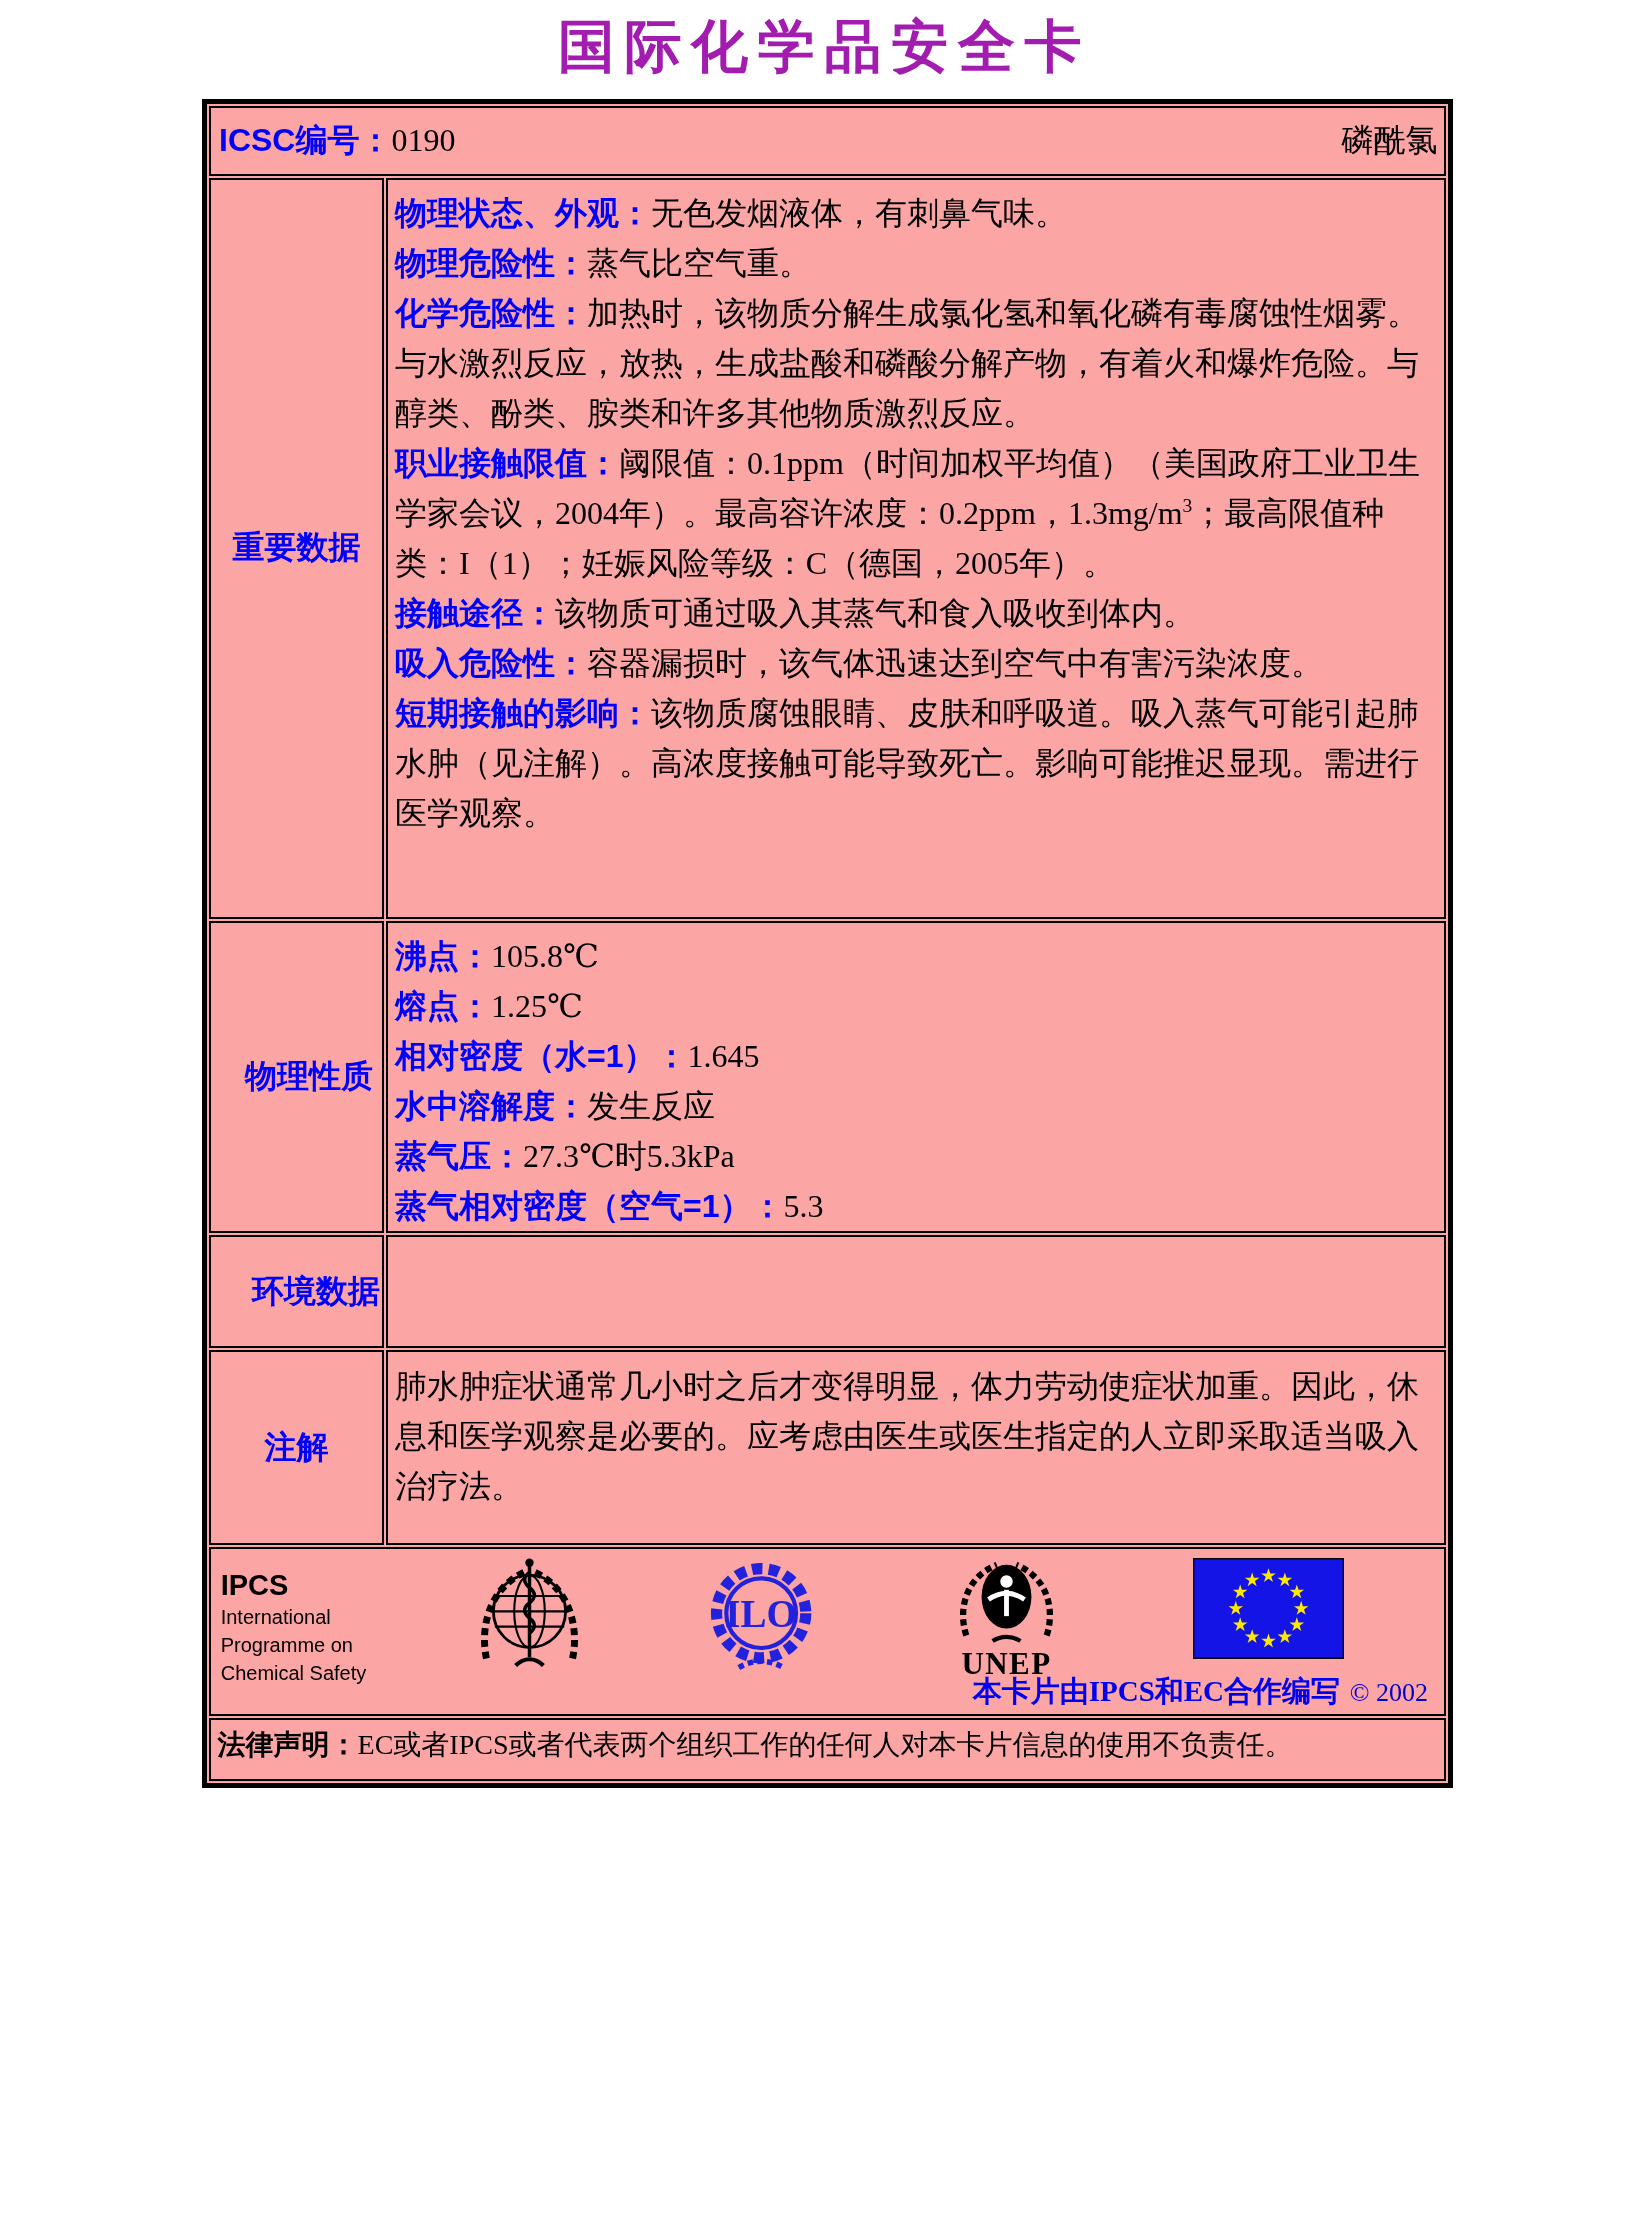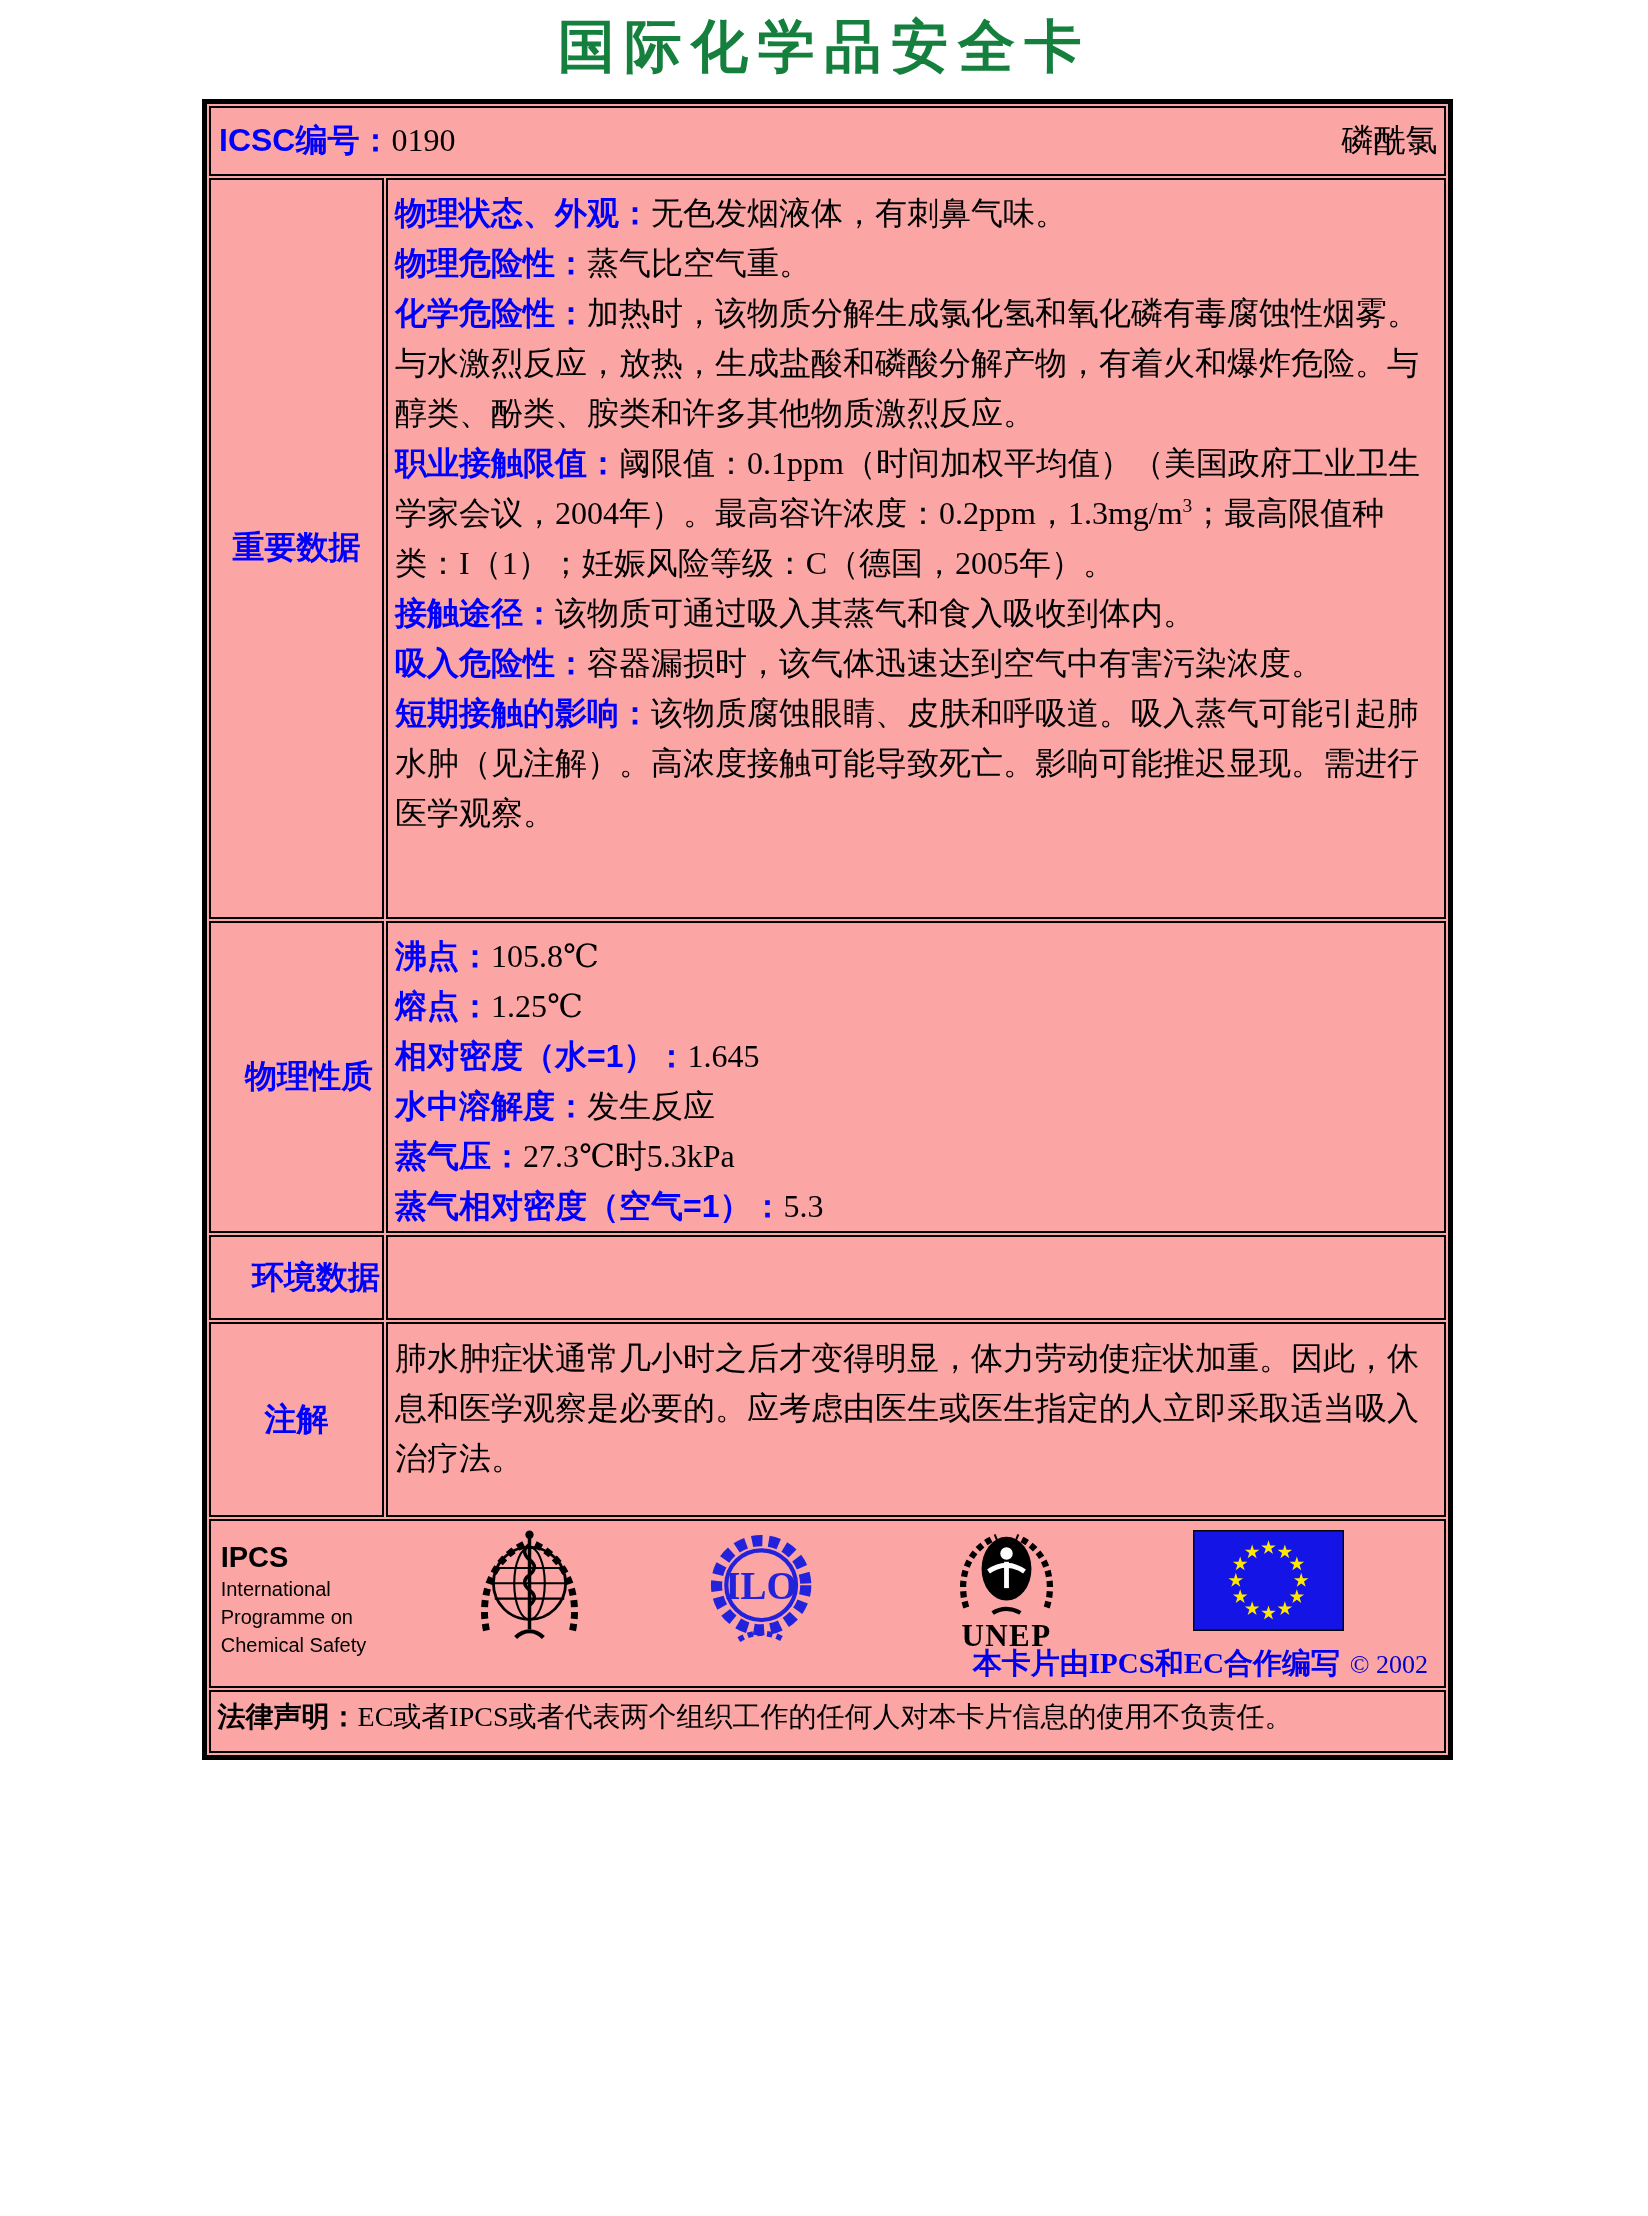--- a/index.html
+++ b/index.html
@@ -4,21 +4,21 @@
 <style>
   html,body{margin:0;padding:0;background:#ffffff;}
   body{
     width:1649px;height:2216px;position:relative;
     font-family:"Liberation Serif","DejaVu Serif",serif;
     color:#000;
   }
   .page-title{
     margin:15.3px 0 0 0;
     text-align:center;
-    color:#15803d;
+    color:#a21caf;
     font-weight:bold;
     font-size:57px;
     line-height:64px;
     letter-spacing:9.7px;
     font-family:"Liberation Serif","DejaVu Serif",serif;
   }
   table.card{
     margin:19.5px 0 0 202px;
     width:1251px;
     border:5.6px solid #000;
@@ -117,21 +117,21 @@
       <div class="para"><span class="blab">沸点：</span><span>105.8℃</span></div>
       <div class="para"><span class="blab">熔点：</span><span>1.25℃</span></div>
       <div class="para"><span class="blab">相对密度（水=1）：</span><span>1.645</span></div>
       <div class="para"><span class="blab">水中溶解度：</span><span>发生反应</span></div>
       <div class="para"><span class="blab">蒸气压：</span><span>27.3℃时5.3kPa</span></div>
       <div class="para"><span class="blab">蒸气相对密度（空气=1）：</span><span>5.3</span></div>
     </td>
   </tr>
 
   <tr>
-    <td class="label-cell" style="height:85px;padding-left:40px;">环境数据</td>
+    <td class="label-cell" style="height:113px;padding-left:40px;">环境数据</td>
     <td class="content-cell"></td>
   </tr>
 
   <tr>
     <td class="label-cell" style="height:195px;">注解</td>
     <td class="content-cell">肺水肿症状通常几小时之后才变得明显，体力劳动使症状加重。因此，休息和医学观察是必要的。应考虑由医生或医生指定的人立即采取适当吸入治疗法。</td>
   </tr>
 
 
   <tr>

